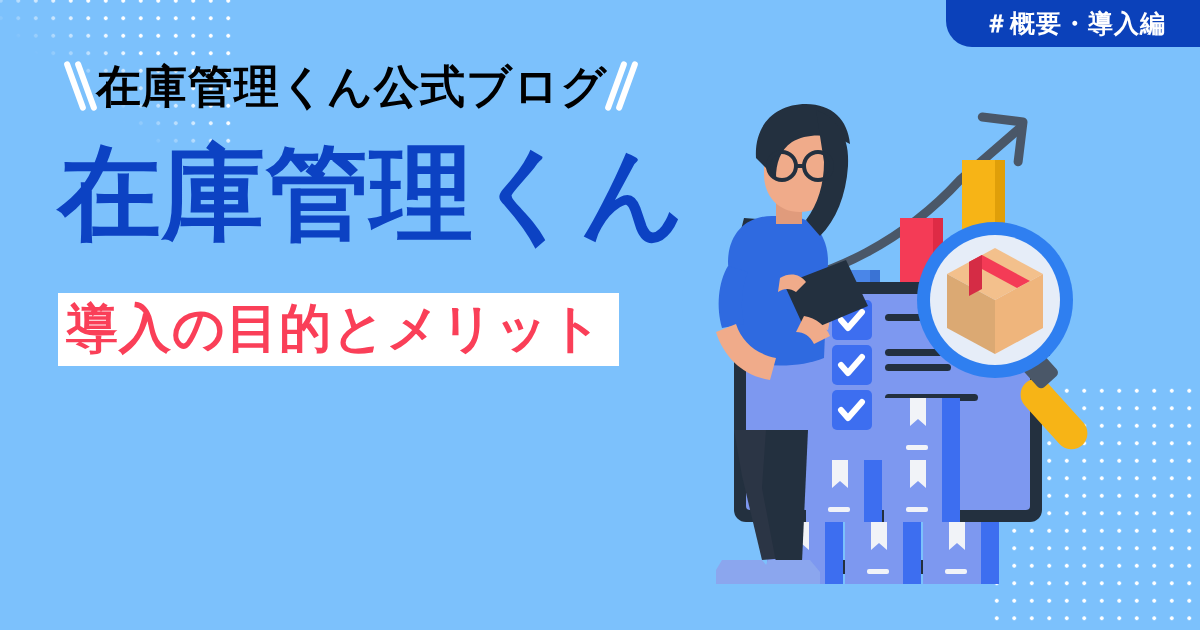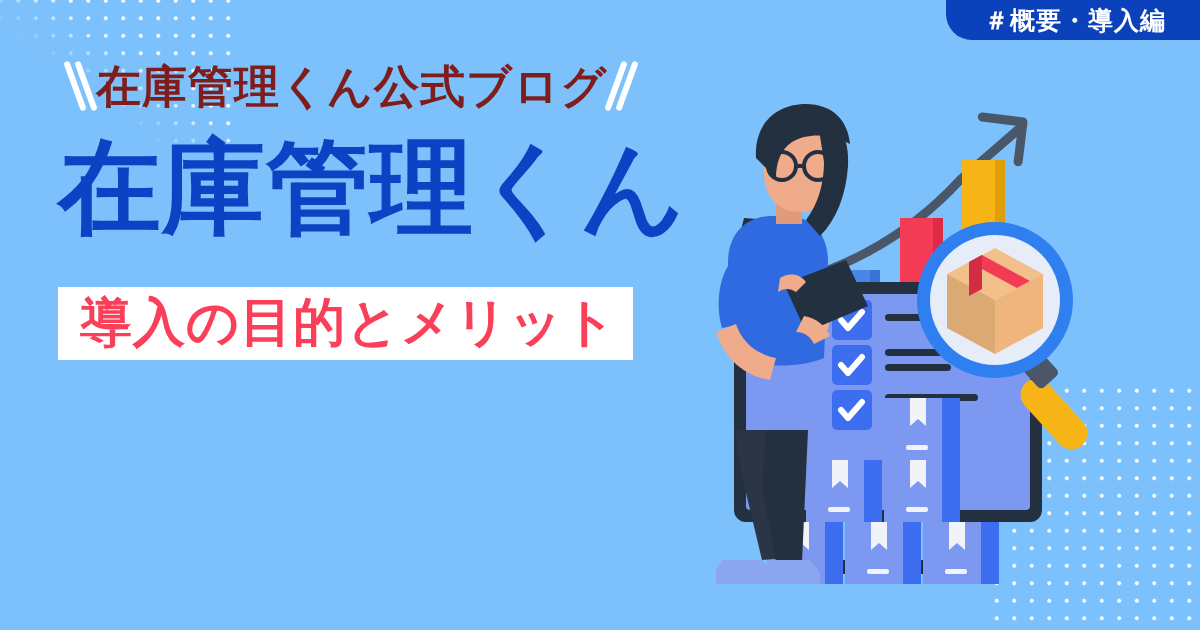--- a/index.html
+++ b/index.html
@@ -25,68 +25,68 @@
   .dots-br {
     position:absolute; right:0; bottom:0; width:212px; height:248px;
     background-image:radial-gradient(#ffffff 1.9px, transparent 2.1px);
     background-size:17.5px 17.5px;
     pointer-events:none;
   }
 
   
   .tag {
     position:absolute; top:0; right:0;
-    height:40px; padding:0 34px 0 38px;
+    height:47px; padding:0 34px 0 38px;
     background:#0b41ba;
     border-bottom-left-radius:26px;
     display:flex; align-items:center; justify-content:center;
     color:#fff; font-size:25px; font-weight:700; letter-spacing:1px;
     white-space:nowrap;
   }
 
   
   .copy { position:absolute; left:58px; top:58px; width:740px; }
 
   .kicker {
     display:flex; align-items:center; gap:4px;
-    color:#7f1d1d; font-size:45px; font-weight:700;
+    color:#000000; font-size:45px; font-weight:700;
     letter-spacing:1px; line-height:1;
     white-space:nowrap;
     margin-left:12px;
   }
   .slash {
     display:inline-block; width:22px; height:56px; position:relative; flex:none;
   }
   .slash i {
     position:absolute; top:2px; width:6px; height:52px; border-radius:3px; background:#fff;
     display:block;
   }
   .slash.left i:nth-child(1){ left:2px; transform:rotate(-20deg); }
   .slash.left i:nth-child(2){ left:13px; transform:rotate(-20deg); }
   .slash.right i:nth-child(1){ left:2px; transform:rotate(20deg); }
   .slash.right i:nth-child(2){ left:13px; transform:rotate(20deg); }
 
   .headline {
     color:#0c42c3;
     font-weight:700;
     line-height:1.08;
-    margin-top:18px;
+    margin-top:24px;
     letter-spacing:1px;
   }
   .headline .l1 { display:block; font-size:103px; }
   .headline .l2 { display:block; font-size:103px; margin-top:10px; }
 
   .ribbon {
     display:inline-block;
     margin-top:44px;
     background:#ffffff;
     color:#fa3f58;
     font-size:52px; font-weight:700;
     letter-spacing:1px;
-    padding:8px 16px 10px 22px;
+    padding:8px 16px 10px 8px;
     line-height:1.05;
     white-space:nowrap;
   }
 
   
   .art { position:absolute; left:720px; top:100px; width:470px; height:500px; }
   .art svg { width:100%; height:100%; display:block; overflow:visible; }
 </style>
 </head>
 <body>

